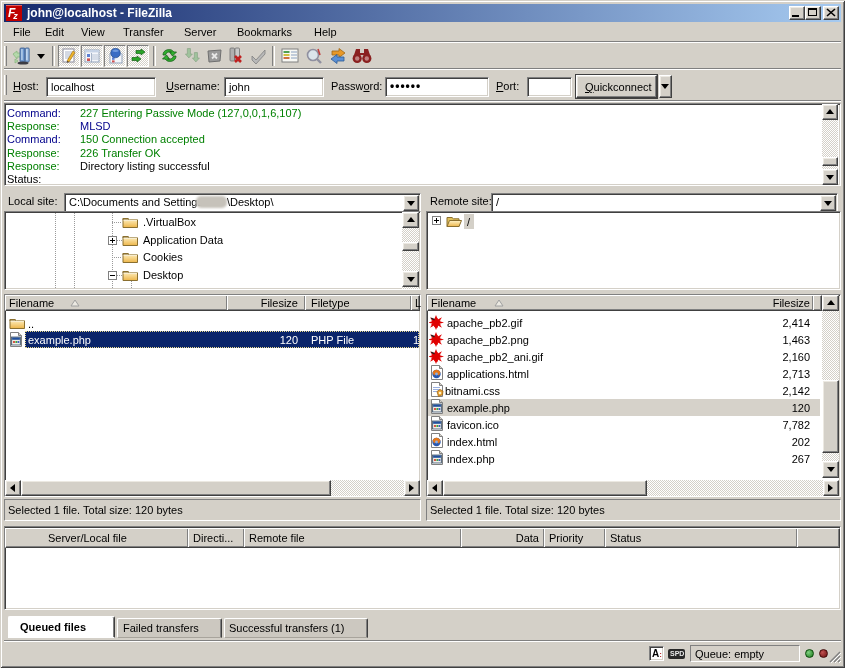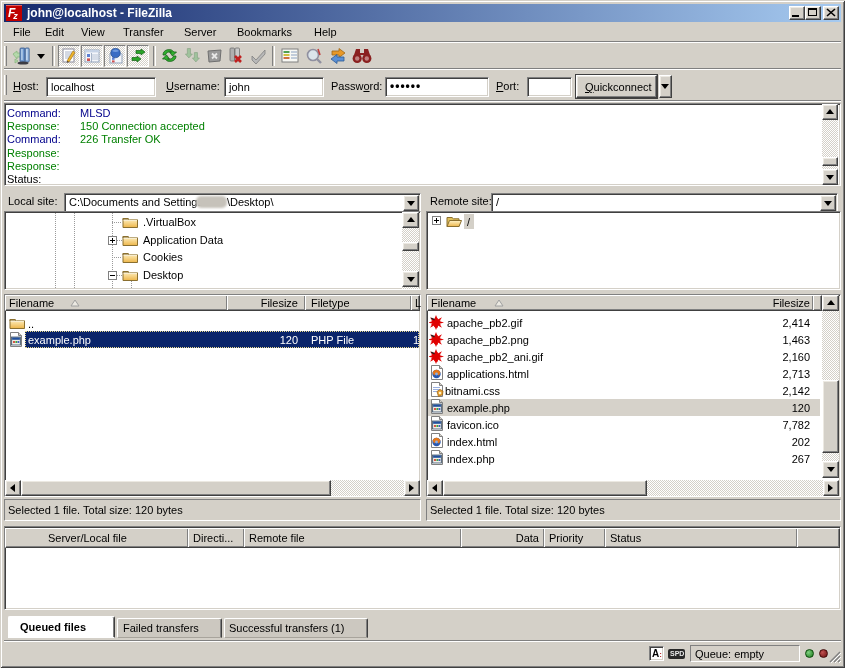--- a/index.html
+++ b/index.html
@@ -230,23 +230,25 @@
 <div id="log">
 <div class="txt" style="left:7px;top:107px;line-height:13.2px;white-space:normal;">
         <span style="display:block;color:#00008b;">Command:</span>
         <span style="display:block;color:#008000;">Response:</span>
         <span style="display:block;color:#00008b;">Command:</span>
         <span style="display:block;color:#008000;">Response:</span>
         <span style="display:block;color:#008000;">Response:</span>
         <span style="display:block;color:#000;">Status:</span>
       </div>
 <div class="txt" style="left:80px;top:107px;line-height:13.2px;white-space:normal;">
+        <span style="display:block;color:#008000;">227 Entering Passive Mode (127,0,0,1,6,107)</span>
         <span style="display:block;color:#00008b;">MLSD</span>
         <span style="display:block;color:#008000;">150 Connection accepted</span>
         <span style="display:block;color:#008000;">226 Transfer OK</span>
+        <span style="display:block;color:#000;">Directory listing successful</span>
       </div>
 
 <div class="abs checker" style="left:822px;top:104px;width:16px;height:81px;"></div>
 <div class="sb-btn" style="left:822px;top:104px;width:16px;height:16px;"></div>
 <div class="arr" style="left:826px;top:109px;border-left:4px solid transparent;border-right:4px solid transparent;border-bottom:5px solid #000;"></div>
 <div class="abs raised" style="left:822px;top:157px;width:16px;height:9px;"></div>
 <div class="sb-btn" style="left:822px;top:169px;width:16px;height:16px;"></div>
 <div class="arr" style="left:826px;top:175px;border-left:4px solid transparent;border-right:4px solid transparent;border-top:5px solid #000;"></div>
 </div>
 

